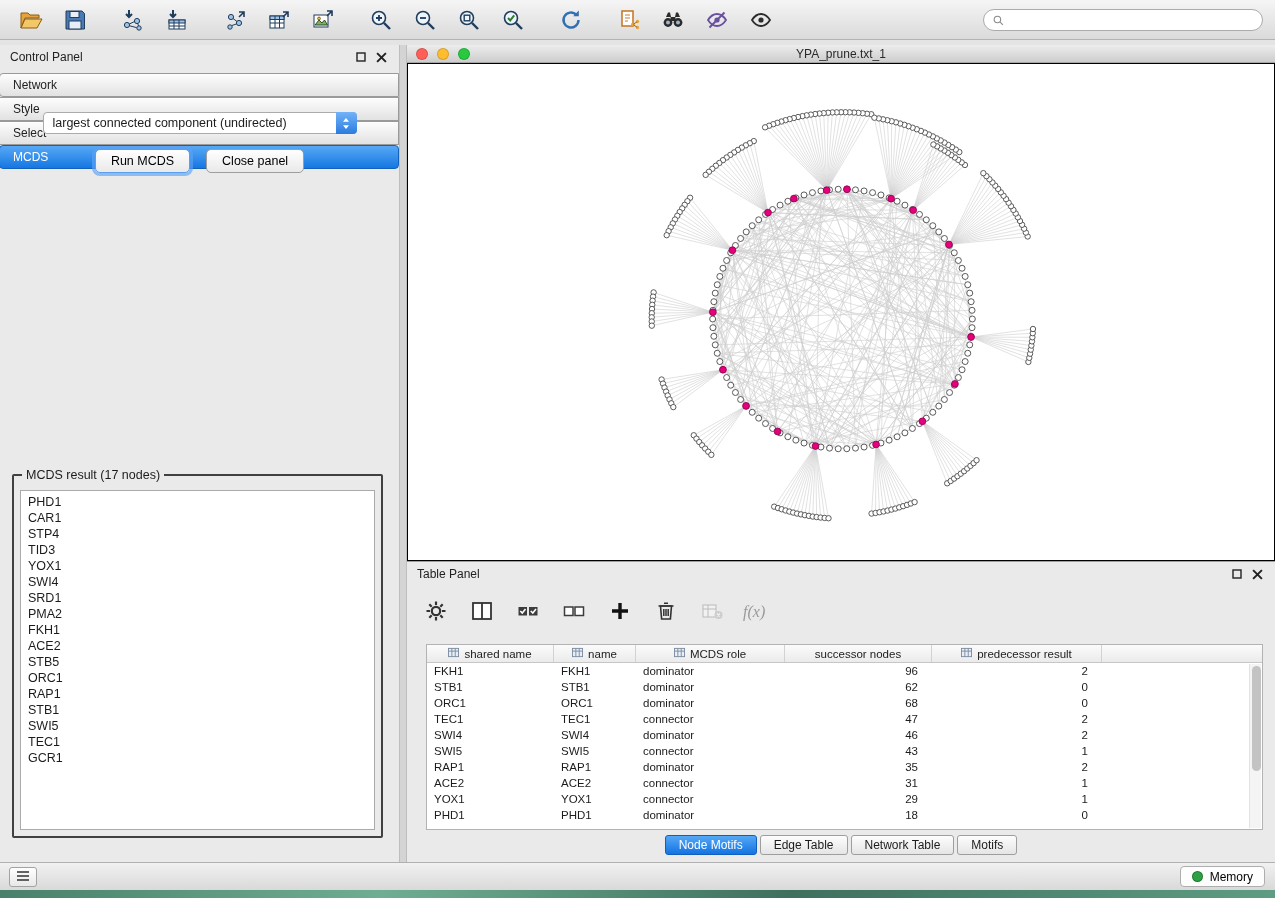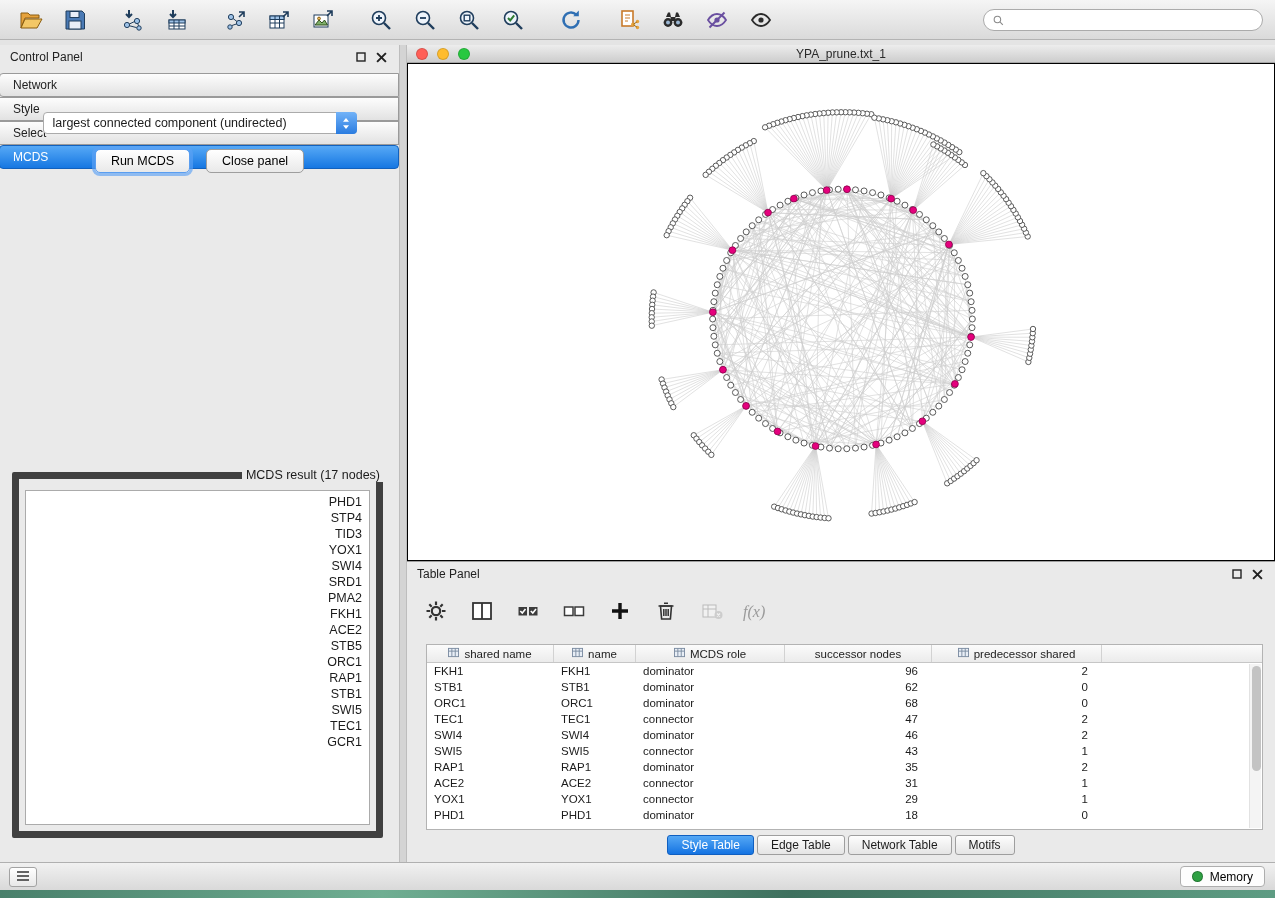--- a/index.html
+++ b/index.html
@@ -38,22 +38,22 @@
   .opt-label{text-align:center;margin-top:16px;font-size:13px;}
   .dropdown{position:relative;margin:9px auto 0;width:314px;height:22px;background:#fff;
             border:1px solid #ababab;border-radius:4px;display:flex;align-items:center;
             padding-left:9px;font-size:12.5px;cursor:pointer;}
   .dd-cap{position:absolute;right:-1px;top:-1px;bottom:-1px;width:21px;border-radius:0 4px 4px 0;
           background:linear-gradient(#72b3f8,#2a7ce0);display:flex;align-items:center;justify-content:center;}
   .btn-row{display:flex;justify-content:center;gap:16px;margin-top:15px;}
   .btn{height:24px;padding:0 15px;border:1px solid #9e9e9e;border-radius:5px;font-size:12.5px;
        background:linear-gradient(#ffffff,#e9e9e9);cursor:pointer;font-family:"Liberation Sans",sans-serif;}
   .btn.focus-ring{box-shadow:0 0 0 3px rgba(92,162,245,.65);border-color:#5a9ef0;}
-  .mcds-fieldset{position:absolute;left:4px;right:8px;top:365px;bottom:24px;border:7px solid #404040;
-                 border-radius:2px;padding:0;text-align:right;}
+  .mcds-fieldset{position:absolute;left:4px;right:8px;top:365px;bottom:24px;border:2px solid #404040;
+                 border-radius:2px;padding:0;}
   .mcds-fieldset legend{font-size:12.5px;margin-left:8px;padding:0 4px;}
   .mcds-list{position:absolute;left:6px;right:6px;top:8px;bottom:6px;background:#fff;border:1px solid #ababab;
              overflow:hidden;padding-top:3px;}
   .mcds-item{height:16px;line-height:16px;padding:0 7px;font-size:12.5px;cursor:default;}
 
   
   .v-split{position:absolute;left:400px;top:45px;width:7px;bottom:28px;background:#d4d4d4;
            border-right:1px solid #bdbdbd;cursor:col-resize;}
 
   
@@ -315,20 +315,21 @@
         </span>
       </div>
       <div class="btn-row">
         <button class="btn focus-ring">Run MCDS</button>
         <button class="btn">Close panel</button>
       </div>
       <fieldset class="mcds-fieldset">
         <legend>MCDS result (17 nodes)</legend>
         <div class="mcds-list" id="mcds-list">
             <div class="mcds-item">PHD1</div>
+            <div class="mcds-item">CAR1</div>
             <div class="mcds-item">STP4</div>
             <div class="mcds-item">TID3</div>
             <div class="mcds-item">YOX1</div>
             <div class="mcds-item">SWI4</div>
             <div class="mcds-item">SRD1</div>
             <div class="mcds-item">PMA2</div>
             <div class="mcds-item">FKH1</div>
             <div class="mcds-item">ACE2</div>
             <div class="mcds-item">STB5</div>
             <div class="mcds-item">ORC1</div>
@@ -1212,21 +1213,21 @@
             <span>successor nodes</span>
             <span><svg width="8" height="8" viewBox="0 0 8 8">
                 <path d="M1 2.5h6L4 6z" fill="#444"></path>
               </svg></span>
           </div>
           <div class="nt-th" style="width: 170px;">
             <span><svg width="11" height="11" viewBox="0 0 12 12">
                 <rect x="0.5" y="1.5" width="11" height="9" fill="#e8eef6" stroke="#7a8aa0"></rect>
                 <path d="M0.5 4.5h11M4.2 1.5v9M7.9 1.5v9" stroke="#7a8aa0"></path>
               </svg></span>
-            <span>predecessor shared</span>
+            <span>predecessor result</span>
           </div>
           <div class="nt-th filler"></div>
         </div>
       <div class="nt-body" id="nt-body">
           <div class="nt-tr">
             <div class="nt-td" style="width: 127px;">FKH1</div>
             <div class="nt-td" style="width: 82px;">FKH1</div>
             <div class="nt-td" style="width: 149px;">dominator</div>
             <div class="nt-td num" style="width: 147px;">96</div>
             <div class="nt-td num" style="width: 170px;">2</div>
@@ -1293,21 +1294,21 @@
             <div class="nt-td" style="width: 149px;">dominator</div>
             <div class="nt-td num" style="width: 147px;">18</div>
             <div class="nt-td num" style="width: 170px;">0</div>
           </div>
         </div>
       <div class="nt-scroll">
         <div class="nt-thumb"></div>
       </div>
     </div>
     <div class="tp-tabs" id="tp-tabs">
-        <div class="tp-tab active">Style Table</div>
+        <div class="tp-tab active">Node Motifs</div>
         <div class="tp-tab">Edge Table</div>
         <div class="tp-tab">Network Table</div>
         <div class="tp-tab">Motifs</div>
       </div>
   </div>
 
   <div class="status-bar">
     <button class="sb-left-btn">
       <span>
         <svg width="14" height="12" viewBox="0 0 14 12">

